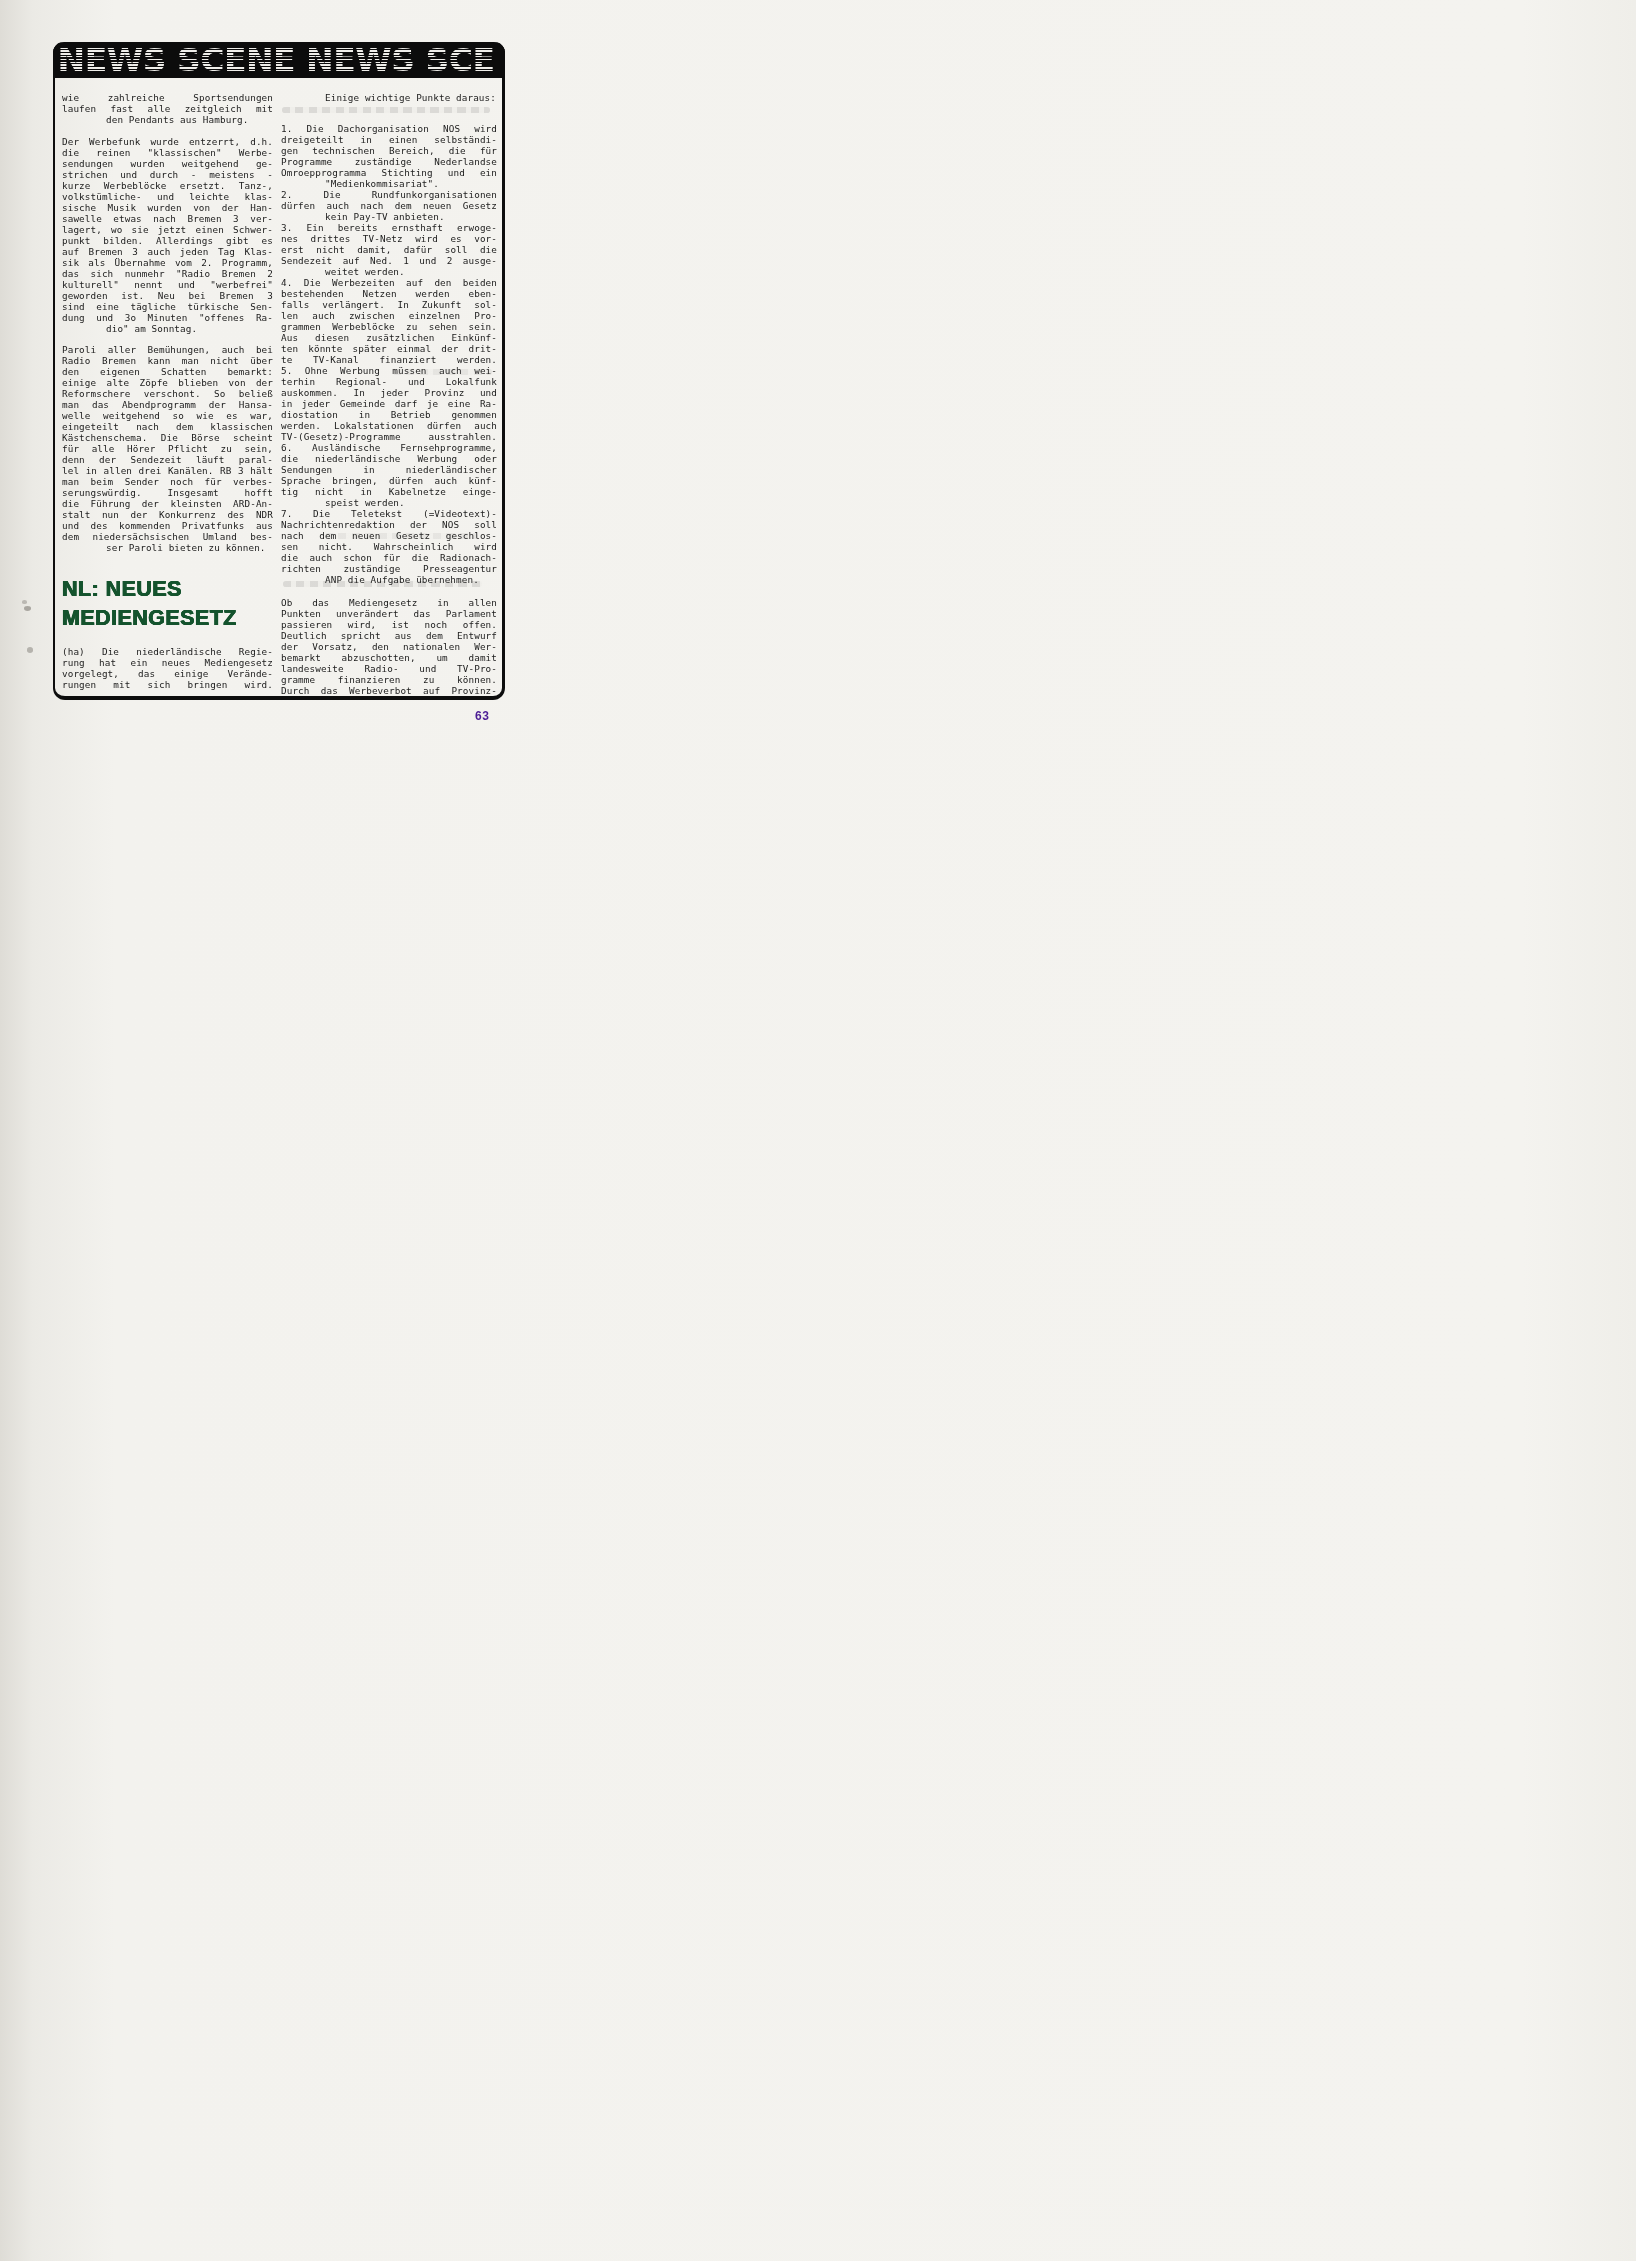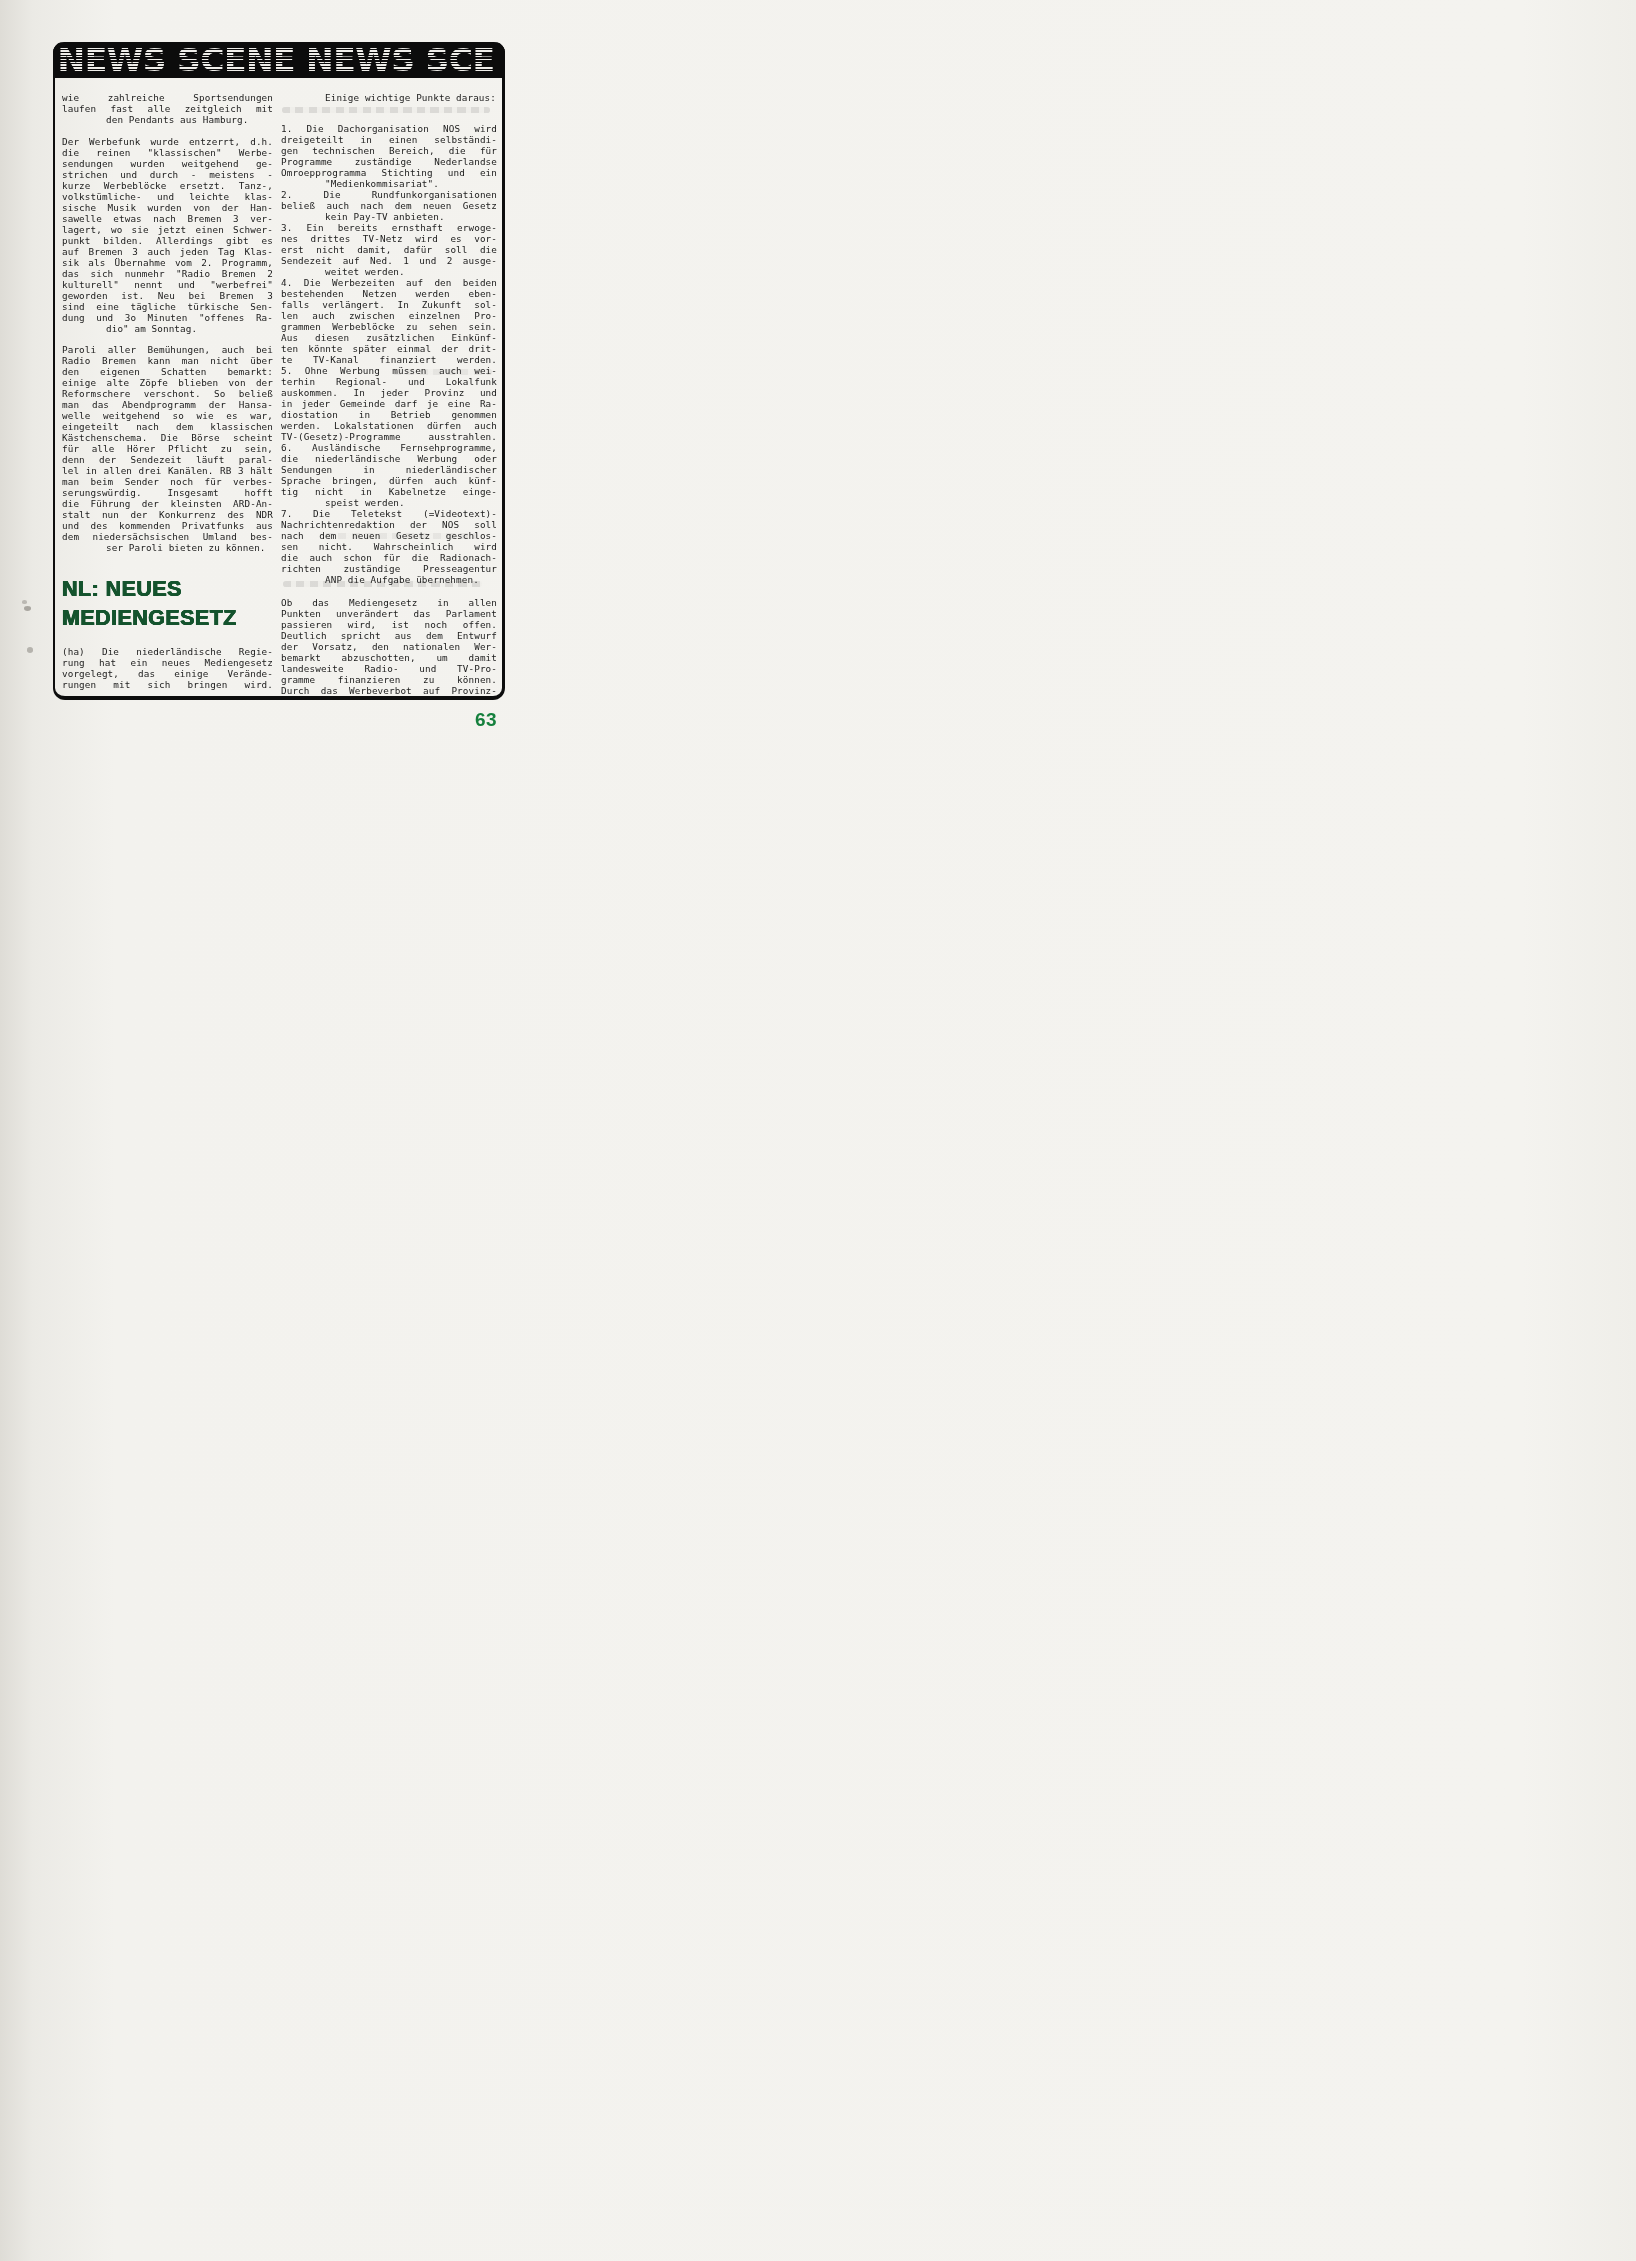--- a/index.html
+++ b/index.html
@@ -46,21 +46,21 @@
   .headline{
     font-family:"Liberation Sans","DejaVu Sans",sans-serif;
     font-weight:700;font-size:21.4px;line-height:29px;
     letter-spacing:0.5px;color:#14532d;
     margin-top:22px;margin-bottom:13px;
     text-shadow:0.4px 0 currentColor,-0.4px 0 currentColor,0 0.4px currentColor,0.4px 0.4px currentColor;
   }
   .page-number{
     position:absolute;left:475px;top:709px;
     font-family:"Liberation Sans","DejaVu Sans",sans-serif;
-    font-weight:700;font-size:19px;color:#15803d;letter-spacing:0.5px;
+    font-weight:700;font-size:12px;color:#4c1d95;letter-spacing:0.5px;
   }
   .ghost{
     position:absolute;height:6px;border-radius:2.8px;
     background:repeating-linear-gradient(90deg,rgba(60,58,55,0.13) 0 8px,rgba(60,58,55,0.02) 8px 13.5px);
     filter:blur(0.6px);
   }
   .ghost.g1{left:282px;top:107px;width:208px;}
   .ghost.g2{left:283px;top:581px;width:199px;}
   .ghost.g3{left:393px;top:369px;width:99px;opacity:.6;}
   .ghost.g4{left:325px;top:533px;width:153px;opacity:.55;}
@@ -152,21 +152,21 @@
       <div class="par">
         <div class="ln">1. Die Dachorganisation NOS wird</div>
         <div class="ln">dreigeteilt in einen selbständi-</div>
         <div class="ln">gen technischen Bereich, die für</div>
         <div class="ln">Programme zuständige Nederlandse</div>
         <div class="ln">Omroepprogramma Stichting und ein</div>
         <div class="ln left">"Medienkommisariat".</div>
       </div>
       <div class="par">
         <div class="ln">2. Die Rundfunkorganisationen</div>
-        <div class="ln">beließ auch nach dem neuen Gesetz</div>
+        <div class="ln">dürfen auch nach dem neuen Gesetz</div>
         <div class="ln left">kein Pay-TV anbieten.</div>
       </div>
       <div class="par">
         <div class="ln">3. Ein bereits ernsthaft erwoge-</div>
         <div class="ln">nes drittes TV-Netz wird es vor-</div>
         <div class="ln">erst nicht damit, dafür soll die</div>
         <div class="ln">Sendezeit auf Ned. 1 und 2 ausge-</div>
         <div class="ln left">weitet werden.</div>
       </div>
       <div class="par">

